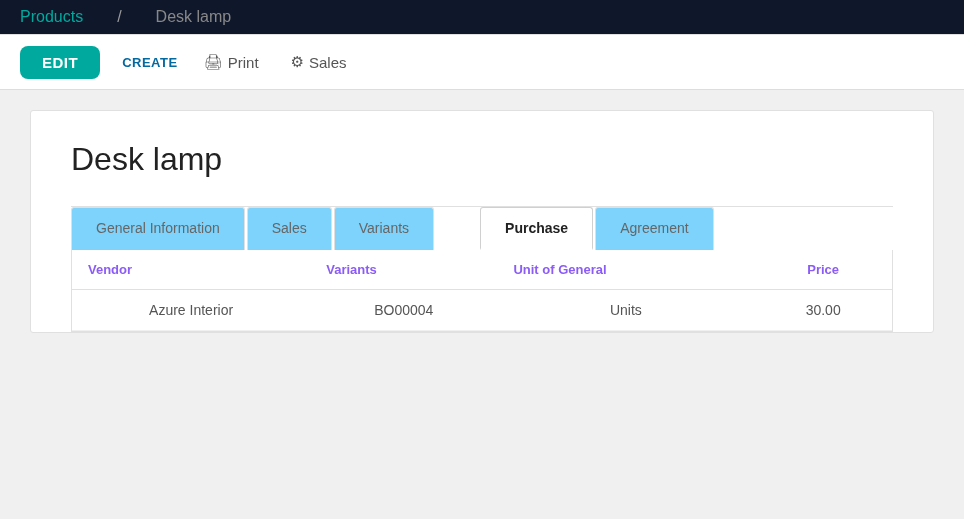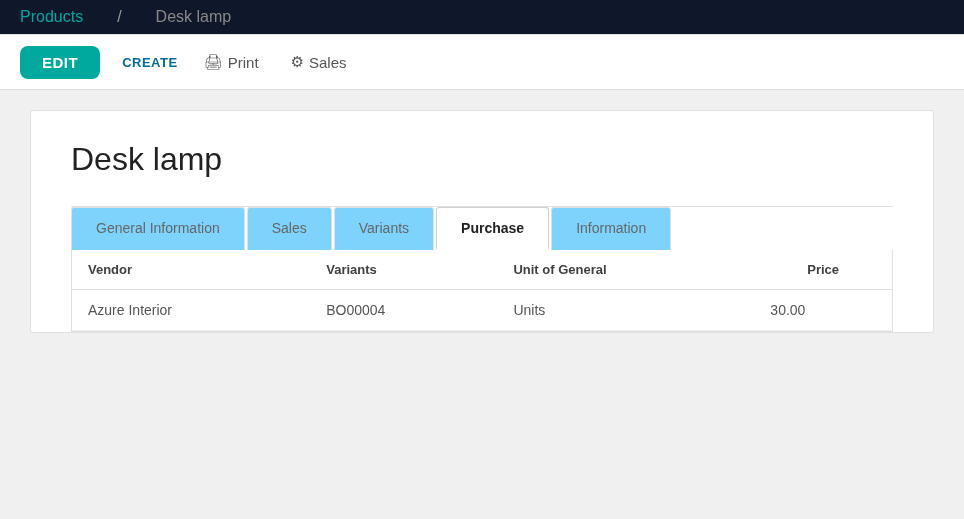--- a/index.html
+++ b/index.html
@@ -144,47 +144,49 @@
       border-radius: 3px 3px 0 0;
     }
     .tab-item.active {
       background: #fff;
       color: #222;
       font-weight: 600;
       border-color: #d0d0d0;
       border-bottom: 2px solid #fff;
       position: relative;
       z-index: 1;
+      margin-left: 44px;
     }
     .tab-content {
       border: 1px solid #e0e0e0;
       border-top: none;
       padding: 0;
     }
 
     
     .data-table {
       width: 100%;
       border-collapse: collapse;
     }
     .data-table th {
       text-align: left;
       padding: 12px 16px;
       font-weight: 700;
-      color: #404040;
+      color: #8b5cf6;
       font-size: 13px;
       background: #fff;
       border-bottom: 1px solid #e0e0e0;
     }
     .data-table th.right { text-align: center; }
     .data-table td {
       padding: 12px 16px;
       font-size: 14px;
       color: #555;
       border-bottom: 1px solid #f0f0f0;
+      text-align: center;
     }
     .data-table td.right { }
   </style>
 </head>
 <body>
 
 <div class="breadcrumb-bar">
   <span class="breadcrumb-products">Products</span>
   <span class="breadcrumb-separator">/</span>
   <span class="breadcrumb-current">Desk lamp</span>
@@ -206,21 +208,21 @@
 <div class="main-content">
   <h1 class="product-title">Desk lamp</h1>
 
 
   <div class="tabs-container">
     <div class="tabs-nav">
       <div class="tab-item">General Information</div>
       <div class="tab-item">Sales</div>
       <div class="tab-item">Variants</div>
       <div class="tab-item active">Purchase</div>
-      <div class="tab-item">Information</div>
+      <div class="tab-item">Agreement</div>
     </div>
     <div class="tab-content">
       <table class="data-table">
         <thead>
           <tr>
             <th>Vendor</th>
             <th>Variants</th>
             <th>Unit of General</th>
             <th class="right">Price</th>
           </tr>

